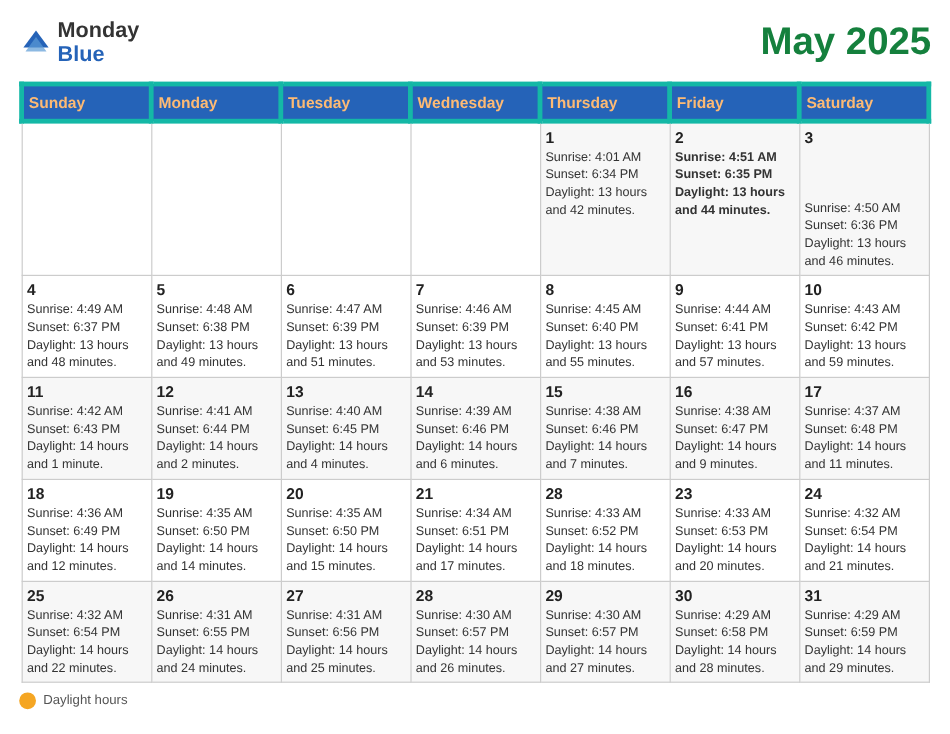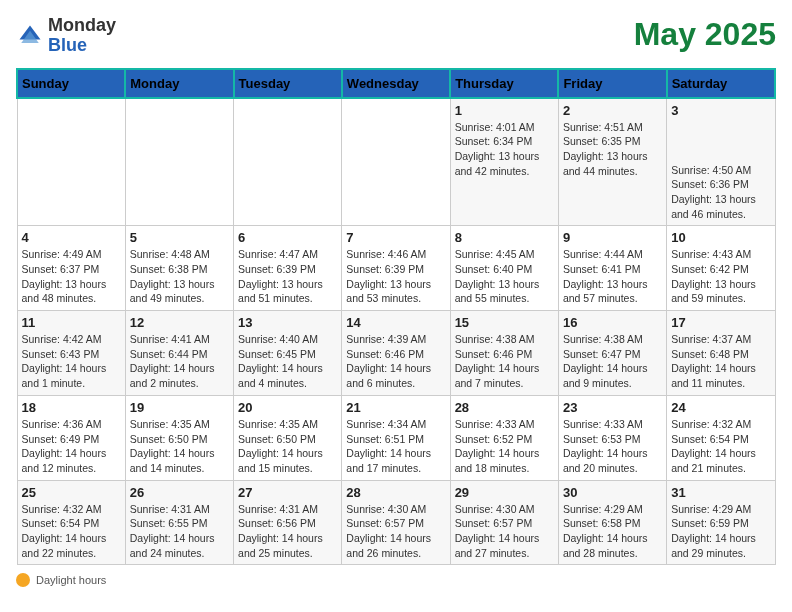--- a/index.html
+++ b/index.html
@@ -44,26 +44,26 @@
       font-size: 14px;
       color: #555;
     }
     table {
       width: 100%;
       border-collapse: collapse;
       font-size: 11px;
     }
     thead th {
       background-color: #2563b8;
-      color: #000000;
+      color: #fdba74;
       padding: 6px 4px;
       text-align: left;
       font-size: 13px;
       font-weight: bold;
-      border: 2px solid #14b8a6;
+      border: 4px solid #14b8a6;
     }
     tbody td {
       border: 1px solid #ccc;
       vertical-align: top;
       padding: 4px 4px;
       width: calc(100% / 7);
       min-height: 80px;
       background: #fff;
     }
     tbody tr:nth-child(odd) td {
@@ -139,21 +139,21 @@
         <td class="empty-cell"></td>
         <td class="empty-cell"></td>
         <td>
           <span class="day-number">1</span>
           <div class="day-info" style="white-space: pre-line;">Sunrise: 4:01 AM
 Sunset: 6:34 PM
 Daylight: 13 hours and 42 minutes.</div>
         </td>
         <td>
           <span class="day-number">2</span>
-          <div class="day-info" style="white-space: pre-line;">Sunrise: 4:51 AM
+          <div class="day-info" style="white-space: pre-line; font-weight: bold;">Sunrise: 4:51 AM
 Sunset: 6:35 PM
 Daylight: 13 hours and 44 minutes.</div>
         </td>
         <td>
           <span class="day-number">3</span>
           <div class="day-info" style="white-space: pre-line; margin-top: 45px;">Sunrise: 4:50 AM
 Sunset: 6:36 PM
 Daylight: 13 hours and 46 minutes.</div>
         </td>
       </tr>

